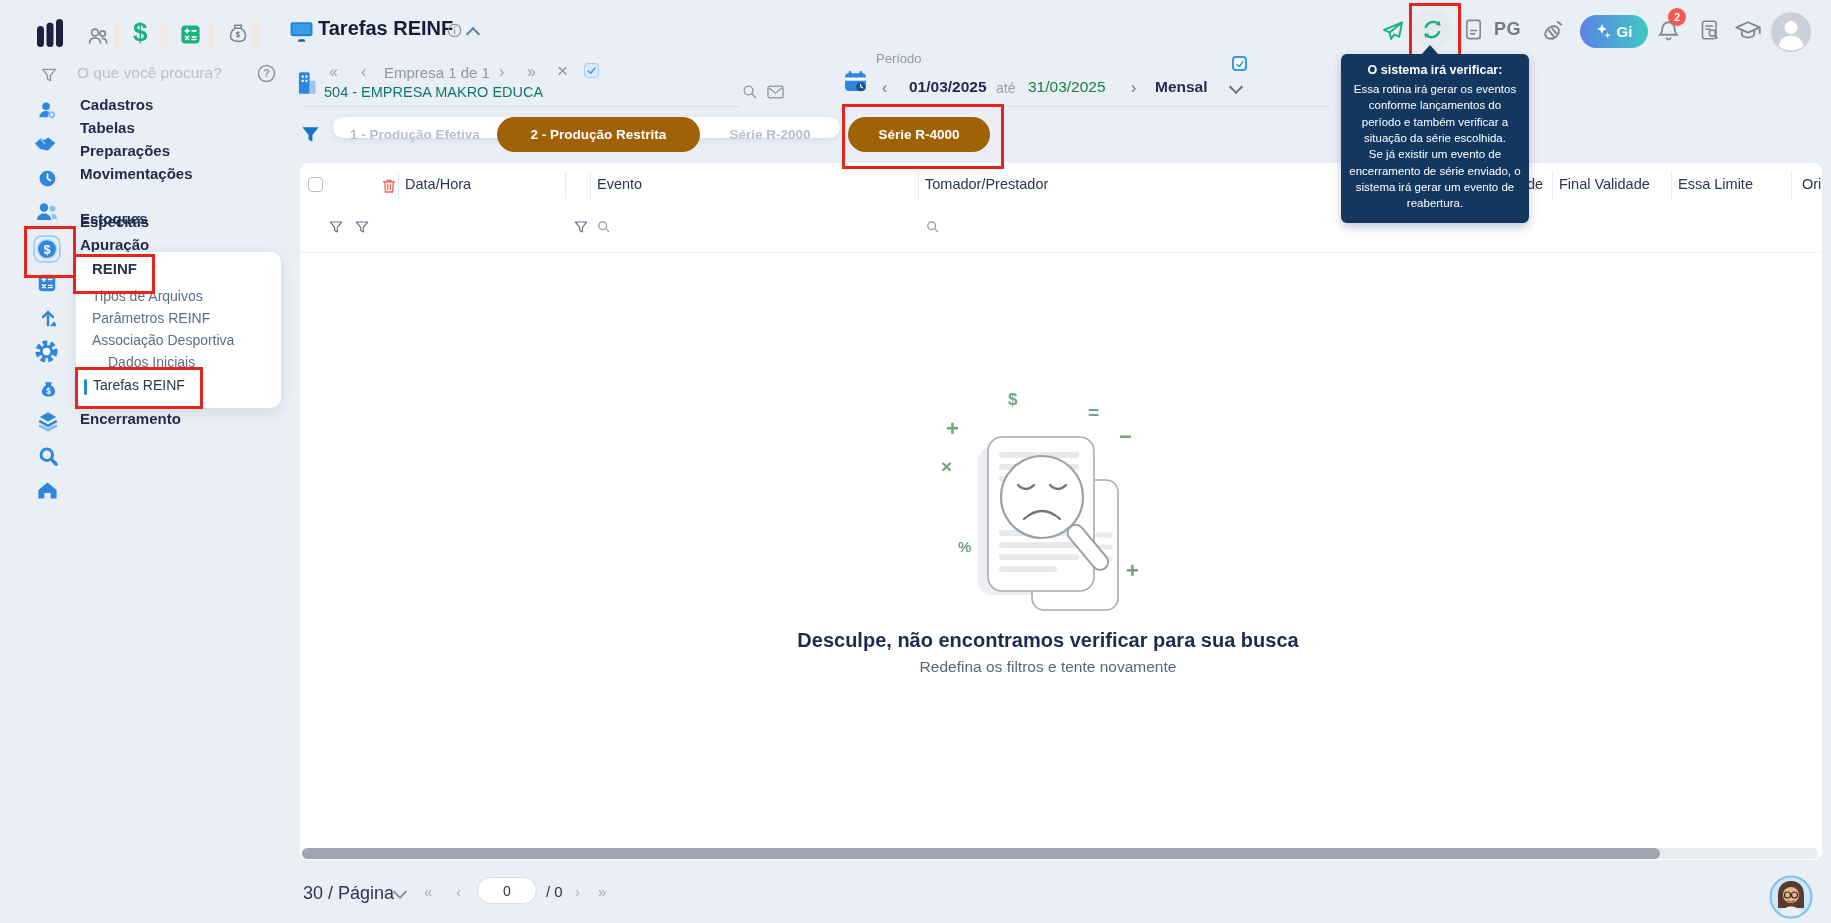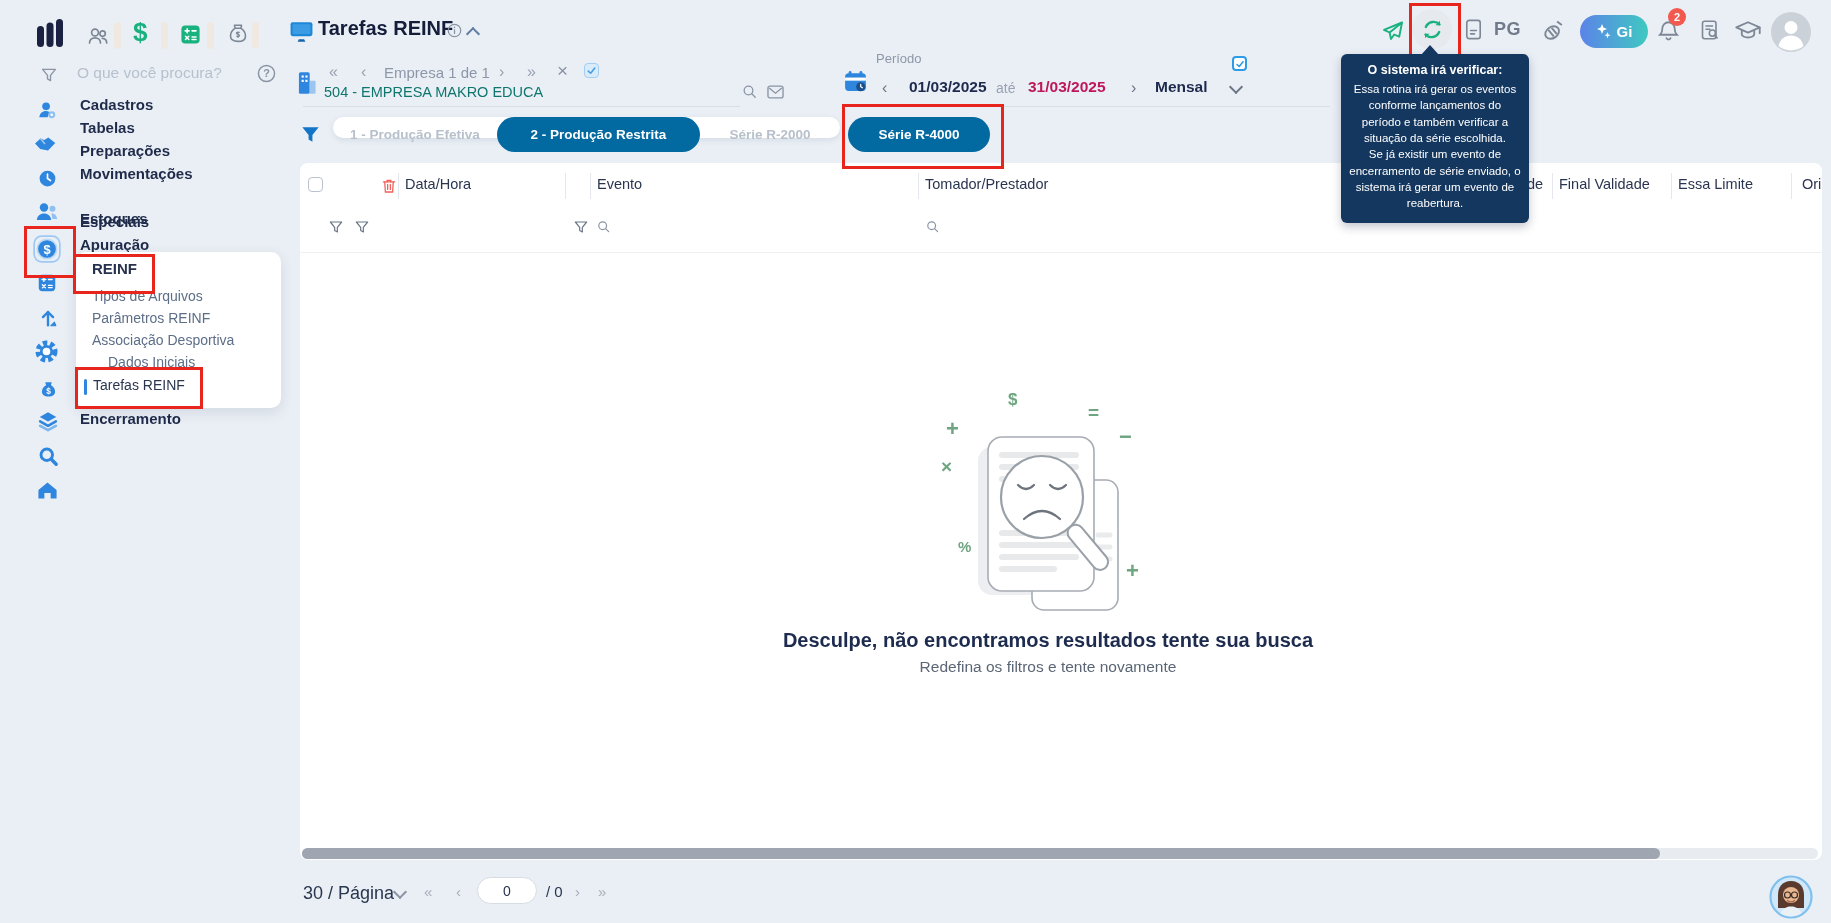--- a/index.html
+++ b/index.html
@@ -13,21 +13,21 @@
   .redbox{border:3.5px solid #e8251c;z-index:50;pointer-events:none;}
   .chv{display:inline-block;width:8px;height:8px;border-right:2.2px solid #6b7687;border-bottom:2.2px solid #6b7687;}
   .chv.up{transform:rotate(-135deg);}
   .chv.down{transform:rotate(45deg);}
   .navgl{font-size:16px;color:#99a3b2;cursor:pointer;line-height:1;}
   .cb{width:15px;height:15px;border-radius:4px;box-sizing:border-box;display:flex;align-items:center;justify-content:center;}
   .cb.filled{background:#d9ecfb;border:1.5px solid #a5cdf0;}
   .cb.outline{background:#fff;border:2px solid #2e9be6;}
   .seg{position:absolute;top:0;height:35px;display:flex;align-items:center;justify-content:center;font-size:13.5px;font-weight:bold;border-radius:18px;cursor:pointer;}
   .seg.inactive{color:#b7c0cb;background:transparent;}
-  .seg.active{color:#fff;background:#0369a1;}
+  .seg.active{color:#fff;background:#a16207;}
   .colhead{font-size:14.5px;color:#2a3550;white-space:nowrap;}
   .coldiv{width:1px;height:26px;background:#e4e7ee;}
   .decor{color:#6fa580;font-weight:bold;z-index:5;}
   #tooltip{background:#14375f;border-radius:6px;color:#fff;width:188px;box-sizing:border-box;padding:9px 8px 11px;z-index:60;box-shadow:0 4px 10px rgba(10,30,60,.25);}
   #tooltip .tt-title{font-size:12.5px;font-weight:bold;text-align:center;margin-bottom:4px;}
   #tooltip .tt-line{font-size:11.5px;line-height:1.42;text-align:center;}
   #tooltip .caret{position:absolute;top:-9px;left:80px;width:0;height:0;border-left:9px solid transparent;border-right:9px solid transparent;border-bottom:10px solid #14375f;}
   .pagegl{font-size:15px;color:#a7aeba;cursor:pointer;line-height:1;}
   .shadowpanel{background:#fff;border-radius:10px;box-shadow:0 4px 14px rgba(30,50,90,.12);}
 </style>
@@ -256,21 +256,21 @@
       <rect x="5.5" y="1.8" width="2.6" height="4.4" rx="1.3" fill="#2e86de"></rect>
         <rect x="15.9" y="1.8" width="2.6" height="4.4" rx="1.3" fill="#2e86de"></rect>
       <circle cx="17" cy="17" r="4.4" fill="#1b4f8a"></circle>
         <path d="M17 14.8V17l1.6 1" stroke="#fff" stroke-width="1.2" fill="none" stroke-linecap="round"></path>
     </svg>
   </div>
   <div class="abs" style="left:876px;top:51px;font-size:13px;color:#8d97a8;">Período</div>
   <div class="abs navgl" style="left:882px;top:80px;color:#6b7687;">‹</div>
   <div class="abs" style="left:909px;top:78px;font-size:15.5px;font-weight:bold;color:#1d2a4d;">01/03/2025</div>
   <div class="abs" style="left:996px;top:80px;font-size:14px;color:#98a2b2;">até</div>
-  <div class="abs" style="left:1028px;top:78px;font-size:15.5px;font-weight:bold;color:#be185d;">31/03/2025</div>
+  <div class="abs" style="left:1028px;top:78px;font-size:15.5px;font-weight:normal;color:#15803d;">31/03/2025</div>
   <div class="abs navgl" style="left:1131px;top:80px;color:#6b7687;">›</div>
   <div class="abs" style="left:1155px;top:78px;font-size:15.5px;font-weight:bold;color:#1d2a4d;">Mensal</div>
   <div class="abs chv down" style="left:1231px;top:82px;"></div>
   <div class="abs cb outline" style="left:1232px;top:56px;">
     <svg width="10" height="10" viewBox="0 0 20 20">
         <polyline points="4,11 8.5,15 16,5.5" fill="none" stroke="#2e9be6" stroke-width="3.2" stroke-linecap="round" stroke-linejoin="round"></polyline>
       </svg>
   </div>
 
   <div class="abs" style="left:299px;top:123px;">
@@ -371,21 +371,21 @@
     </svg>
   </div>
   <span class="abs decor" style="left:1008px;top:390px;font-size:17px;">$</span>
   <span class="abs decor" style="left:1088px;top:402px;font-size:19px;">=</span>
   <span class="abs decor" style="left:946px;top:416px;font-size:22px;">+</span>
   <span class="abs decor" style="left:1119px;top:424px;font-size:22px;">−</span>
   <span class="abs decor" style="left:941px;top:456px;font-size:19px;">×</span>
   <span class="abs decor" style="left:958px;top:538px;font-size:15px;">%</span>
   <span class="abs decor" style="left:1126px;top:558px;font-size:22px;">+</span>
 
-  <div class="abs" style="left:648px;top:629px;width:800px;text-align:center;font-size:20px;font-weight:800;color:#1d2b4f;">Desculpe, não encontramos resultados tente sua busca</div>
+  <div class="abs" style="left:648px;top:629px;width:800px;text-align:center;font-size:20px;font-weight:800;color:#1d2b4f;">Desculpe, não encontramos verificar para sua busca</div>
   <div class="abs" style="left:648px;top:658px;width:800px;text-align:center;font-size:15.5px;color:#5b6675;">Redefina os filtros e tente novamente</div>
 
   <div id="tooltip" class="abs" style="left:1341px;top:54px;">
     <div class="caret"></div>
     <div class="tt-title">O sistema irá verificar:</div>
     <div class="tt-line">Essa rotina irá gerar os eventos conforme lançamentos do período e também verificar a situação da série escolhida.</div>
     <div class="tt-line">Se já existir um evento de encerramento de série enviado, o sistema irá gerar um evento de reabertura.</div>
   </div>
 
   <div class="abs" style="left:1381px;top:19px;">

